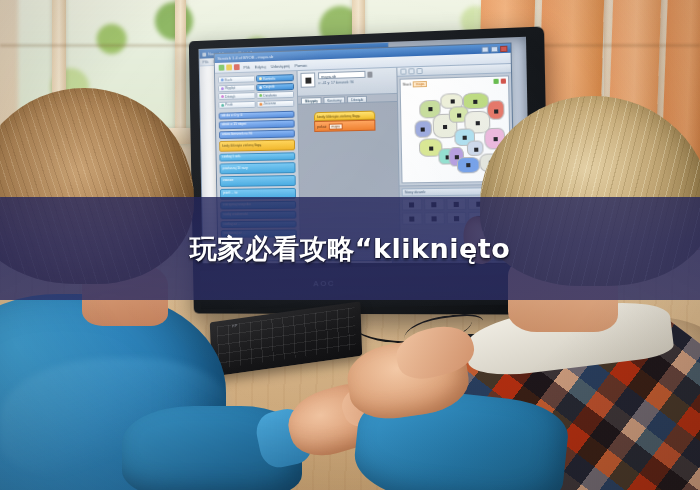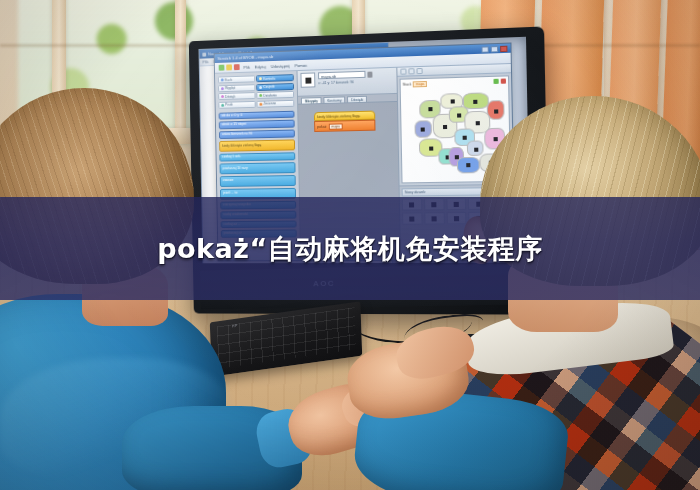--- a/index.html
+++ b/index.html
@@ -790,16 +790,16 @@
     <div class="kr-neck"></div>
     <div class="kr-ear"></div>
     <div class="kr-hair">
       <div class="kr-hair-tex"></div>
     </div>
   </div>
 
   <div class="photo-grade"></div>
 
   <div class="caption-band">
-    <div class="caption-line">pokaż“自动麻将机免安装程序</div>
+    <div class="caption-line">玩家必看攻略“kliknięto</div>
   </div>
 
 </div>
 
 </body></html>

